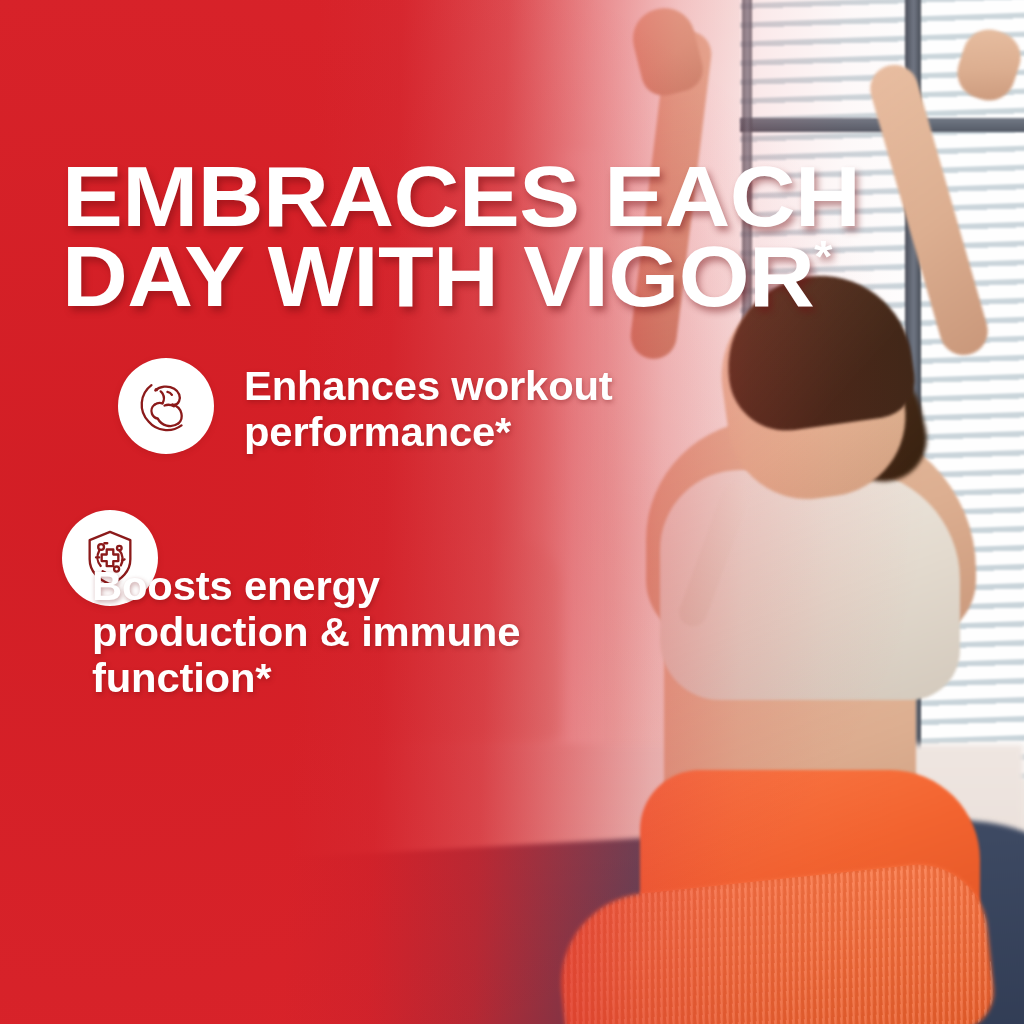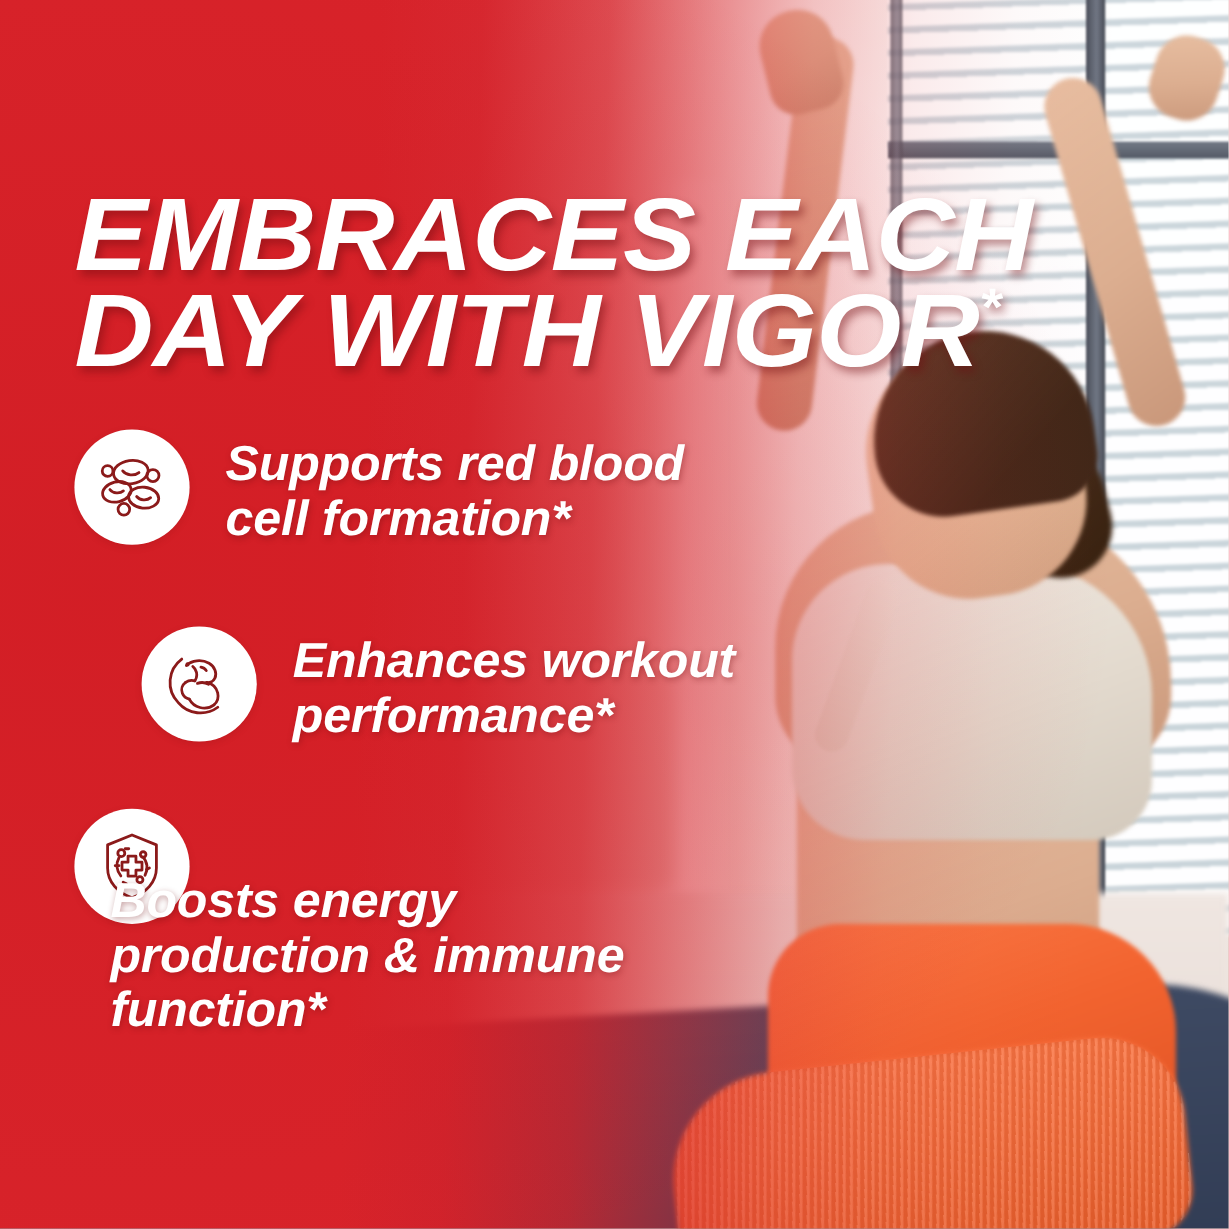--- a/index.html
+++ b/index.html
@@ -8,21 +8,20 @@
     background: #ffffff;
   }
 
   #banner {
     position: relative;
     width: 1024px;
     height: 1024px;
     overflow: hidden;
     font-family: "Liberation Sans", sans-serif;
     background: #d8232a;
-    font-style: italic;
     -webkit-font-smoothing: antialiased;
   }
 
   
   .photo {
     position: absolute;
     inset: 0;
     overflow: hidden;
     background: linear-gradient(175deg, #f3ded7 0%, #f0e3dc 40%, #eee5df 100%);
   }
@@ -394,39 +393,20 @@
   <div class="red-overlay"></div>
   <div class="red-overlay-soft"></div>
 
   <div class="content">
 
     <h1 class="headline"><span>EMBRACES EACH
 DAY WITH VIGOR</span><span class="star">*</span></h1>
 
     <div class="features">
 
-      <div class="feature feature-1">
-        <div class="icon-circle">
-          <span>
-            <svg width="62" height="62" viewBox="0 0 64 64" fill="none" stroke="#8B1A1A" stroke-width="2.4" stroke-linecap="round" stroke-linejoin="round">
-              <ellipse cx="31" cy="19" rx="15" ry="10" transform="rotate(-8 31 19)"></ellipse>
-              <path d="M24 18c3 4 10 4.6 14 1.4"></path>
-              <ellipse cx="19" cy="36" rx="12.5" ry="8.6" transform="rotate(-14 19 36)"></ellipse>
-              <path d="M13 34c2.6 3.3 8.4 3.8 11.6 1.2"></path>
-              <ellipse cx="42" cy="41" rx="13" ry="9" transform="rotate(6 42 41)"></ellipse>
-              <path d="M36 40c2.8 3.4 8.8 3.8 12 1"></path>
-              <circle cx="11" cy="18" r="4.6"></circle>
-              <circle cx="50" cy="22" r="5.2"></circle>
-              <circle cx="25" cy="51" r="5"></circle>
-            </svg>
-          </span>
-        </div>
-        <div class="feature-text">Supports red blood
-cell formation*</div>
-      </div>
 
       <div class="feature feature-2">
         <div class="icon-circle">
           <span>
             <svg width="62" height="62" viewBox="0 0 64 64" fill="none" stroke="#8B1A1A" stroke-width="2.4" stroke-linecap="round" stroke-linejoin="round">
               <path d="M17 10.5A25 25 0 0 0 14 48a25 25 0 0 0 34 4"></path>
               <path d="M22 14.5a.6.6 0 1 0 .01 0"></path>
               <path d="M21 16c4.5-4.4 13-5.6 19.5-1.8 5 2.9 7 8.6 5 12.8-1.3 2.8-4.2 4.2-7 3.6"></path>
               <path d="M38.5 30.6c4.6 1 8.3 4.6 9.4 9.1.9 3.8-.3 7.8-3.1 10.2"></path>
               <path d="M44.8 49.9c-3.4 2.6-8 3.3-12.2 2.3-4-1-7.3-3.7-9.1-7.2"></path>

